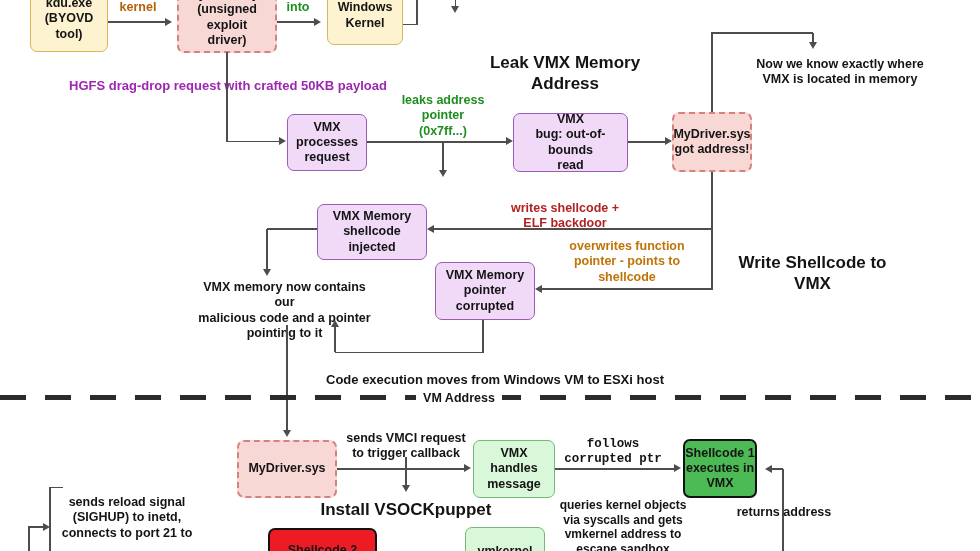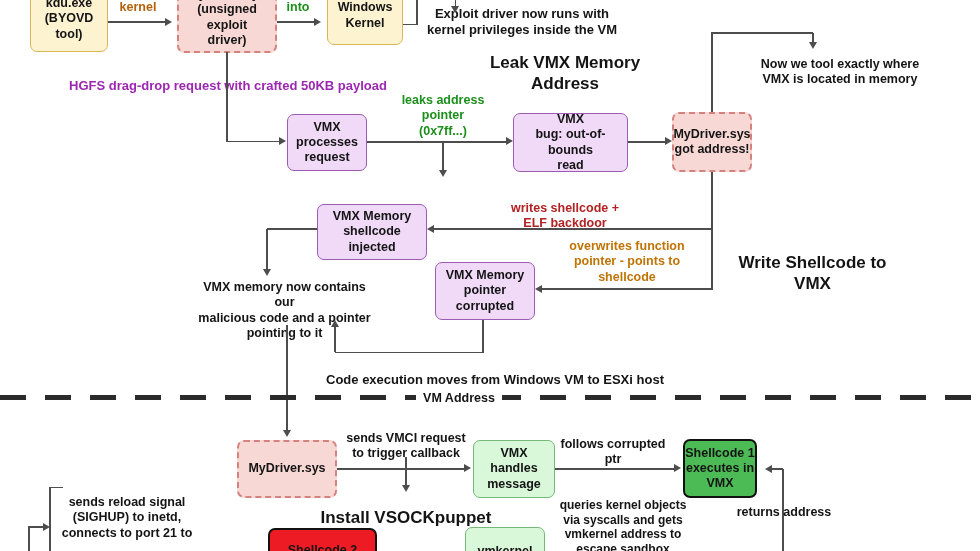--- a/index.html
+++ b/index.html
@@ -41,22 +41,20 @@
 
   <div class="node yellow" style="left:30px;top:-14px;width:78px;height:66px;">kdu.exe
 (BYOVD tool)</div>
   <div class="lbl" style="left:116px;top:0px;width:44px;color:var(--label_loads);">kernel</div>
   <div class="node pinkdash" style="left:177px;top:-18px;width:100px;height:71px;">MyDriver.sys
 (unsigned exploit
 driver)</div>
   <div class="lbl" style="left:280px;top:0px;width:36px;color:var(--label_green);">into</div>
   <div class="node yellow" style="left:327px;top:-14px;width:76px;height:59px;">Windows
 Kernel</div>
-  <div class="lbl" style="left:412px;top:6px;width:220px;font-size:13px;">Exploit driver now runs with
-kernel privileges inside the VM</div>
 
   <div class="ln" style="left:108px;top:21.3px;width:58px;height:1.4px;"></div>
   <div class="ah ah-r" style="left:165px;top:17.5px;"></div>
   <div class="ln" style="left:277px;top:21.3px;width:37px;height:1.4px;"></div>
   <div class="ah ah-r" style="left:314px;top:17.5px;"></div>
   <div class="ln" style="left:403px;top:24px;width:14px;height:1.4px;"></div>
   <div class="ln" style="left:416.3px;top:0px;width:1.4px;height:25px;"></div>
   <div class="ln" style="left:455px;top:0px;width:1.4px;height:6px;"></div>
   <div class="ah ah-d" style="left:450.5px;top:6px;"></div>
 
@@ -90,21 +88,21 @@
   <div class="ah ah-r" style="left:665px;top:136.8px;"></div>
 
   <div class="node pinkdash" style="left:672px;top:112px;width:80px;height:60px;">MyDriver.sys
 got address!</div>
 
   <div class="ln" style="left:711.3px;top:33px;width:1.4px;height:79px;"></div>
   <div class="ln" style="left:711.3px;top:32.3px;width:102px;height:1.4px;"></div>
   <div class="ln" style="left:812.3px;top:33px;width:1.4px;height:9px;"></div>
   <div class="ah ah-d" style="left:808.5px;top:42px;"></div>
 
-  <div class="lbl" style="left:745px;top:57px;width:190px;">Now we tool exactly where
+  <div class="lbl" style="left:745px;top:57px;width:190px;">Now we know exactly where
 VMX is located in memory</div>
 
   <div class="ln" style="left:711.3px;top:172px;width:1.4px;height:118px;"></div>
 
   <div class="lbl" style="left:500px;top:201px;width:130px;color:var(--label_writes);text-align:center;">writes shellcode +
 ELF backdoor</div>
   <div class="ln" style="left:434px;top:228.3px;width:278px;height:1.4px;"></div>
   <div class="ah ah-l" style="left:427px;top:224.5px;"></div>
 
   <div class="node purple" style="left:317px;top:204px;width:110px;height:56px;">VMX Memory
@@ -150,34 +148,34 @@
   <div class="ln" style="left:405.3px;top:457px;width:1.4px;height:28px;"></div>
   <div class="ah ah-d" style="left:401.5px;top:485px;"></div>
 
   <div class="ln" style="left:337px;top:468.3px;width:127px;height:1.4px;"></div>
   <div class="ah ah-r" style="left:464px;top:463.8px;"></div>
 
   <div class="node glight" style="left:473px;top:440px;width:82px;height:58px;">VMX
 handles
 message</div>
 
-  <div class="lbl" style="left:552px;top:437px;width:122px;">follows corrupted ptr</div>
+  <div class="lbl" style="left:552px;top:437px;width:122px;font-family:Liberation Mono, monospace;">follows corrupted ptr</div>
   <div class="ln" style="left:555px;top:468.3px;width:119px;height:1.4px;"></div>
   <div class="ah ah-r" style="left:674px;top:463.8px;"></div>
 
   <div class="node gdark" style="left:683px;top:439px;width:74px;height:59px;">Shellcode 1
 executes in
 VMX</div>
 
   <div class="ln" style="left:782.3px;top:469px;width:1.4px;height:82px;"></div>
   <div class="ln" style="left:772px;top:468.3px;width:11px;height:1.4px;"></div>
   <div class="ah ah-l" style="left:765px;top:464.5px;"></div>
   <div class="lbl" style="left:725px;top:505px;width:118px;z-index:2;">returns address</div>
 
-  <div class="lbl heading" style="left:316px;top:499px;width:180px;margin-top:8px;">Install VSOCKpuppet</div>
+  <div class="lbl heading" style="left:316px;top:499px;width:180px;">Install VSOCKpuppet</div>
 
   <div class="lbl" style="left:556px;top:498px;width:134px;font-size:12px;">queries kernel objects
 via syscalls and gets
 vmkernel address to
 escape sandbox</div>
 
   <div class="node red" style="left:268px;top:528px;width:109px;height:45px;">Shellcode 2</div>
   <div class="node glight" style="left:465px;top:527px;width:80px;height:50px;">vmkernel</div>
 
   <div class="lbl" style="left:57px;top:495px;width:140px;text-align:center;">sends reload signal

